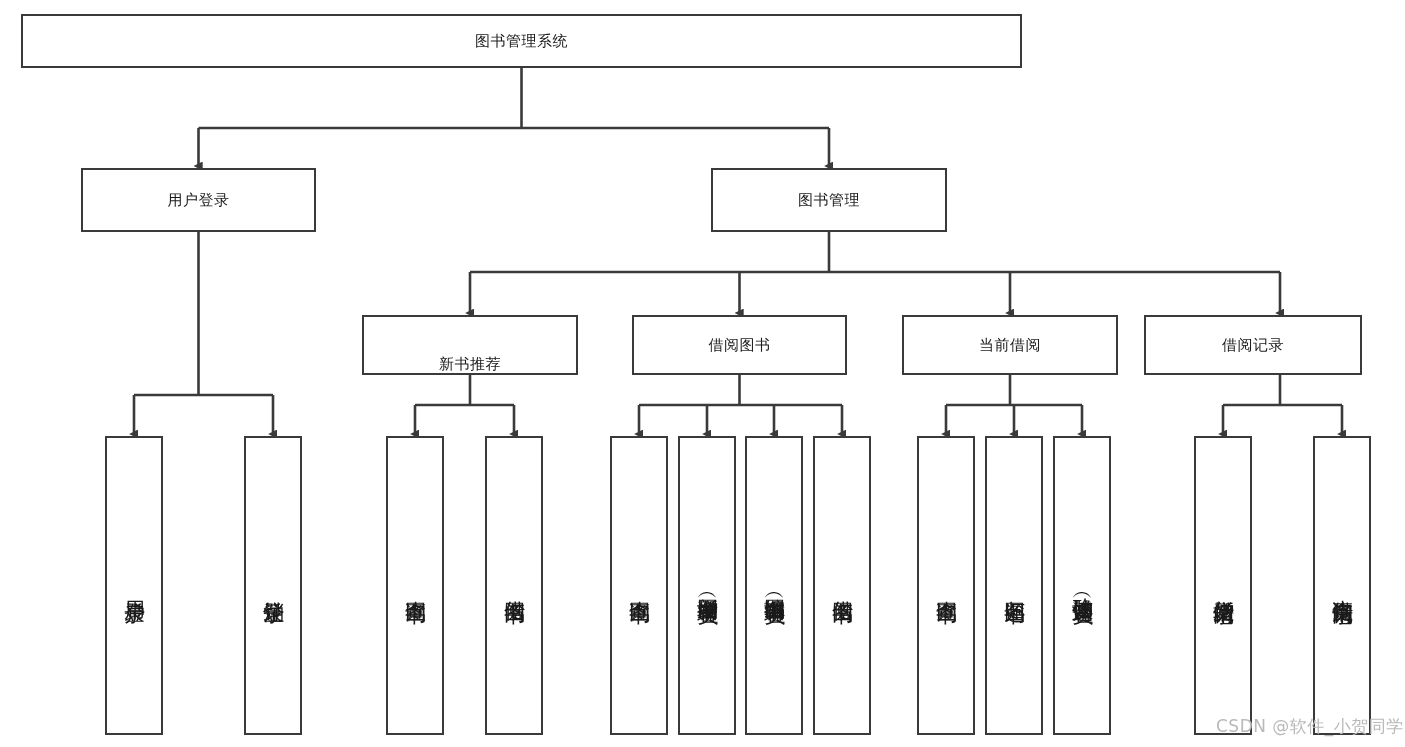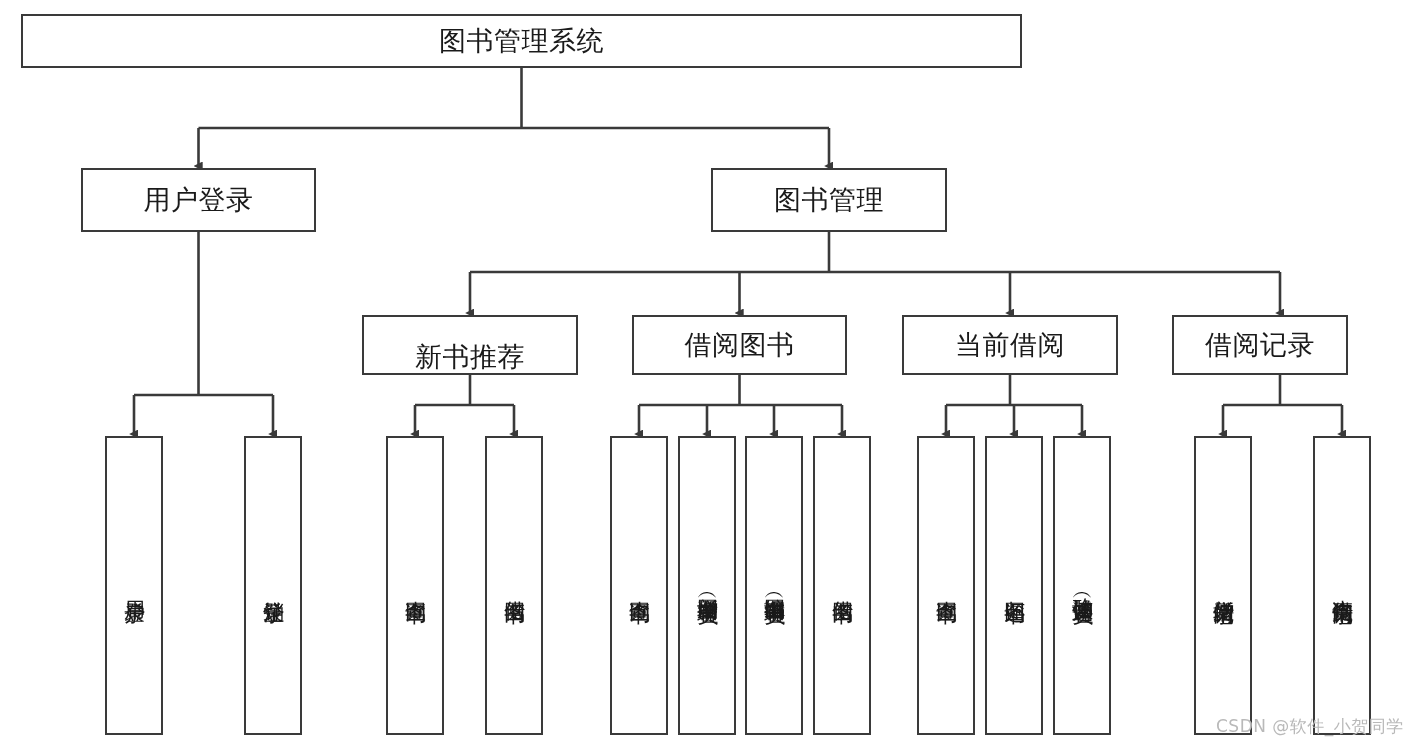--- a/index.html
+++ b/index.html
@@ -28,21 +28,21 @@
     position: absolute;
     box-sizing: border-box;
     border: 2px solid #3a3a3a;
     background: #ffffff;
     display: flex;
     align-items: center;
     justify-content: center;
     color: #1a1a1a;
   }
   .node-label-h {
-    font-size: 27px;
+    font-size: 15px;
     line-height: 1.2;
     white-space: nowrap;
     letter-spacing: 0.5px;
   }
   .node-box.vertical {
     align-items: center;
     justify-content: center;
   }
   .node-label-v {
     writing-mode: vertical-rl;
@@ -120,21 +120,21 @@
       </div>
       <div class="node-box" style="left: 362px; top: 315px; width: 216px; height: 60px; align-items: flex-end;">
         <span class="node-label-h">新书推荐</span>
       </div>
       <div class="node-box" style="left: 632px; top: 315px; width: 215px; height: 60px;">
         <span class="node-label-h">借阅图书</span>
       </div>
       <div class="node-box" style="left: 902px; top: 315px; width: 216px; height: 60px;">
         <span class="node-label-h">当前借阅</span>
       </div>
-      <div class="node-box" style="left: 1172px; top: 315px; width: 176px; height: 60px;">
+      <div class="node-box" style="left: 1144px; top: 315px; width: 218px; height: 60px;">
         <span class="node-label-h">借阅记录</span>
       </div>
       <div class="node-box vertical" style="left: 105px; top: 436px; width: 58px; height: 299px;">
         <span class="node-label-v">用户登录</span>
       </div>
       <div class="node-box vertical" style="left: 244px; top: 436px; width: 58px; height: 299px;">
         <span class="node-label-v">注销登录</span>
       </div>
       <div class="node-box vertical" style="left: 386px; top: 436px; width: 58px; height: 299px;">
         <span class="node-label-v">查询图书</span>

